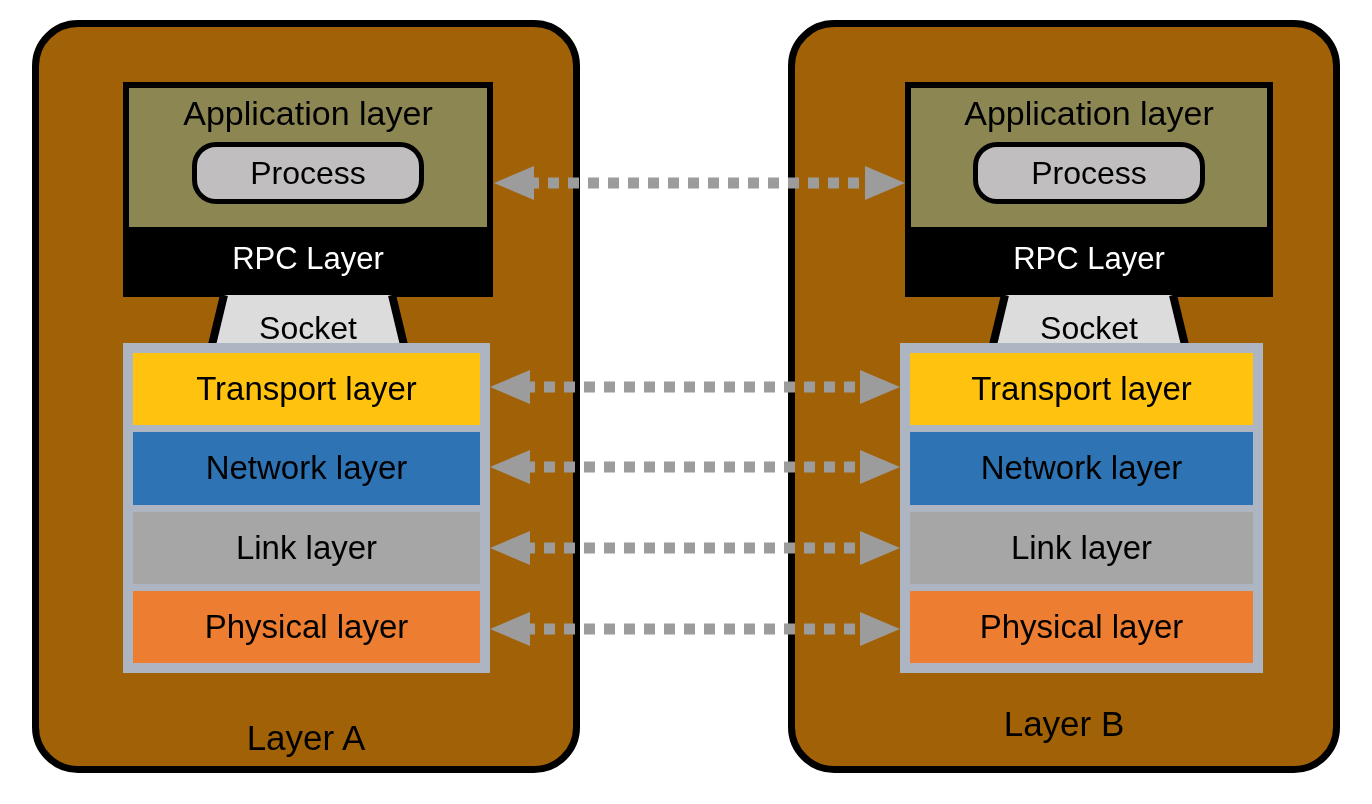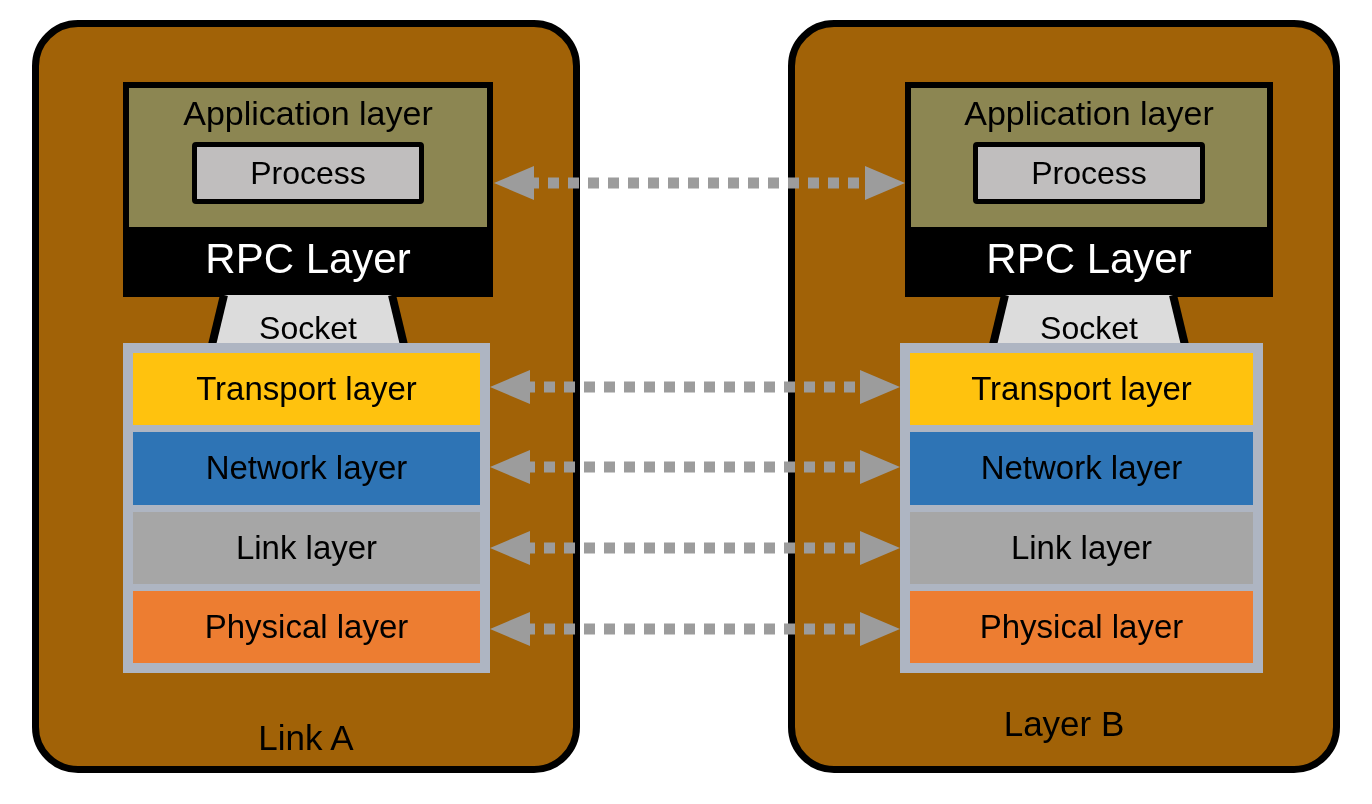--- a/index.html
+++ b/index.html
@@ -18,26 +18,26 @@
     border:6px solid #000;background:#8C8652;
   }
   .host-a .app-box{left:84px;}
   .host-b .app-box{left:110px;width:368px;}
   .app-title{
     text-align:center;font-size:34px;line-height:46px;margin-top:2px;
     white-space:nowrap;
   }
   .process{
     width:232px;height:62px;margin:6px auto 0;box-sizing:border-box;
-    background:#C0BEBE;border:5px solid #000;border-radius:4px;
+    background:#C0BEBE;border:5px solid #000;border-radius:24px;
     display:flex;align-items:center;justify-content:center;font-size:32px;
   }
   .rpc-band{
     position:absolute;left:0;right:0;bottom:0;height:64px;background:#000;color:#fff;
-    display:flex;align-items:center;justify-content:center;font-size:42px;
+    display:flex;align-items:center;justify-content:center;font-size:31px;
   }
   .socket{position:absolute;top:268px;width:220px;height:50px;}
   .host-a .socket{left:159px;}
   .host-b .socket{left:184px;}
   .socket svg{position:absolute;left:0;top:0;}
   .socket-label{
     position:absolute;left:0;right:0;top:0;bottom:0;
     display:flex;align-items:center;justify-content:center;font-size:32px;margin-top:17px;
   }
   .stack{
@@ -92,21 +92,21 @@
         <span>Network layer</span>
       </div>
       <div class="layer-bar" style="background-color: rgb(166, 166, 166);">
         <span>Link layer</span>
       </div>
       <div class="layer-bar" style="background-color: rgb(237, 125, 49);">
         <span>Physical layer</span>
       </div>
     </div>
 
-    <div class="host-label">Link A</div>
+    <div class="host-label">Layer A</div>
   </div>
 
   <div class="host host-b">
     <div class="app-box" style="background-color: rgb(140, 134, 82);">
       <div class="app-title">Application layer</div>
       <div class="process" style="background-color: rgb(192, 190, 190);">
         <span>Process</span>
       </div>
       <div class="rpc-band" style="background-color: rgb(0, 0, 0);">
         <span>RPC Layer</span>

